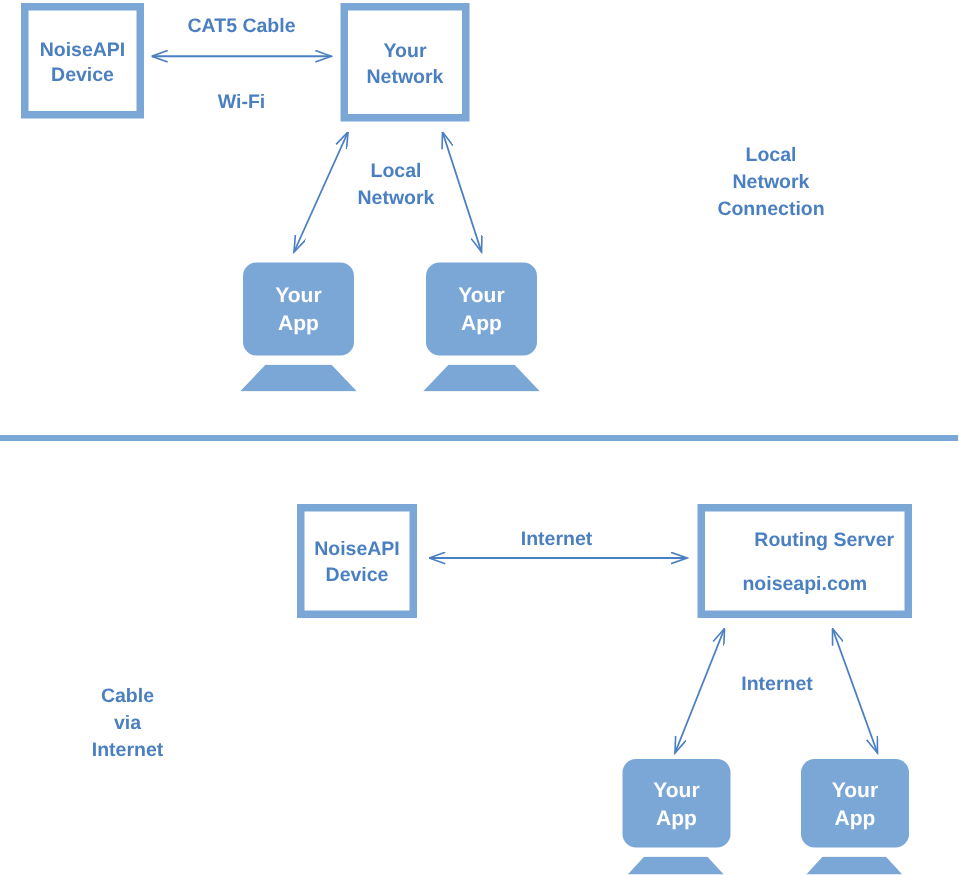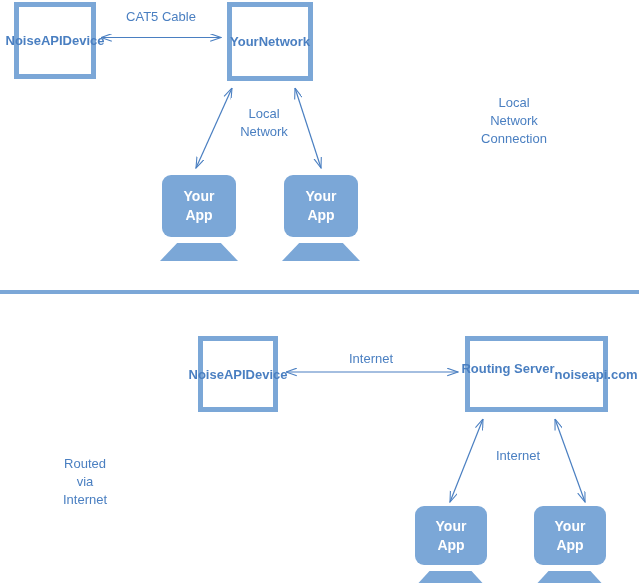--- a/index.html
+++ b/index.html
@@ -19,21 +19,21 @@
     overflow: hidden;
   }
 
   
   .device-box {
     position: absolute;
     box-sizing: border-box;
     border: 5px solid #7BA7D7;
     background: transparent;
     display: flex;
-    flex-direction: row;
+    flex-direction: column;
     align-items: center;
     justify-content: center;
     text-align: center;
   }
   .device-box .box-line {
     color: #4A7FC1;
     font-weight: bold;
     font-size: 13px;
     line-height: 17px;
     letter-spacing: 0px;
@@ -65,21 +65,21 @@
   }
   .laptop-base {
     position: absolute;
     background: #7BA7D7;
   }
 
   
   .label {
     position: absolute;
     color: #4A7FC1;
-    font-weight: normal;
+    font-weight: bold;
     font-size: 13px;
     line-height: 18px;
     text-align: center;
     white-space: pre;
   }
 
   
   .divider {
     position: absolute;
     background: #7BA7D7;
@@ -122,20 +122,21 @@
 
     <line x1="555" y1="419" x2="585" y2="502" stroke="#4A7FC1" stroke-width="1.2" marker-start="url(#ah-start)" marker-end="url(#ah-end)"></line>
   </svg>
 
   <div class="device-box" style="left:14px; top:2px; width:82px; height:77px;">
     <span class="box-line">NoiseAPI</span>
     <span class="box-line">Device</span>
   </div>
 
   <div class="label" style="left:110px; top:8px; width:102px;">CAT5 Cable</div>
+  <div class="label" style="left:110px; top:59px; width:102px;">Wi-Fi</div>
 
   <div class="device-box" style="left:227px; top:2px; width:86px; height:79px;">
     <span class="box-line">Your</span>
     <span class="box-line">Network</span>
   </div>
 
   <div class="label" style="left:216px; top:105px; width:96px;">Local
 Network</div>
 
   <div class="label" style="left:442px; top:94px; width:144px;">Local
@@ -169,21 +170,21 @@
 
   <div class="label" style="left:312px; top:350px; width:118px;">Internet</div>
 
   <div class="device-box" style="left:465px; top:336px; width:143px; height:76px;">
     <span class="box-line" style="margin-bottom:12px;padding-left:26px;">Routing Server</span>
     <span class="box-line">noiseapi.com</span>
   </div>
 
   <div class="label" style="left:468px; top:447px; width:100px;">Internet</div>
 
-  <div class="label" style="left:30px; top:455px; width:110px;">Routed
+  <div class="label" style="left:30px; top:455px; width:110px;">Cable
 via
 Internet</div>
 
   <div class="laptop" style="left:413px; top:506px; width:75px; height:80px;">
     <div class="laptop-screen" style="width:72px; height:59px; left:2px;">
       <span class="lap-line">Your</span>
       <span class="lap-line">App</span>
     </div>
     <div class="laptop-base" style="left:0px; top:65px; width:75px; height:18px;
                 clip-path: polygon(22% 0%, 78% 0%, 100% 100%, 0% 100%);"></div>

